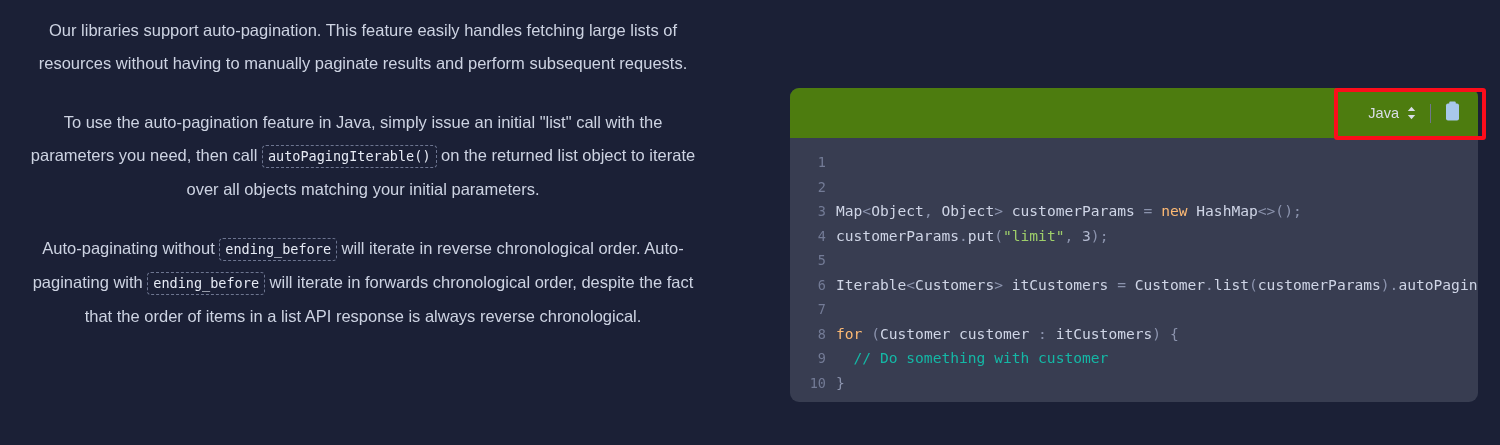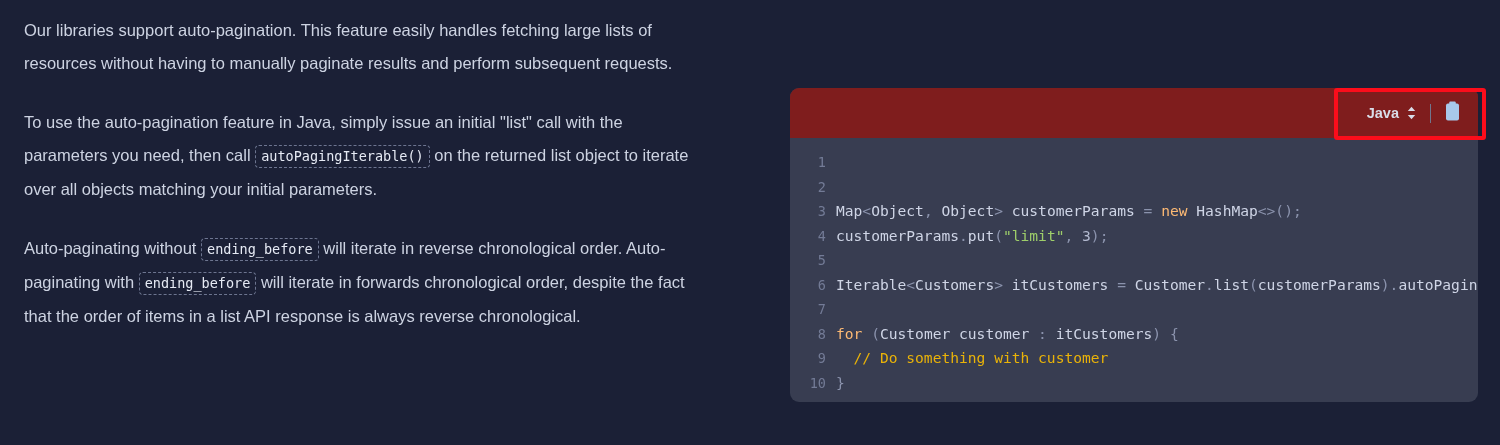--- a/index.html
+++ b/index.html
@@ -39,20 +39,21 @@
     margin: 0 0 28px 0;
     line-height: 1.2;
   }
 
   .para {
     font-size: 16.5px;
     line-height: 33px;
     color: #cdd3e2;
     margin: 0 12px 26px 0;
     font-weight: 400;
+    text-align: center;
   }
   .para:last-child { margin-bottom: 0; }
 
   code.chip {
     font-family: "DejaVu Sans Mono", monospace;
     font-size: 13.5px;
     color: #e6eaf4;
     border: 1px dashed #6d7590;
     border-radius: 4px;
     padding: 2px 5px 3px 5px;
@@ -67,27 +68,26 @@
     top: 88px;
     width: 688px;
     height: 314px;
     background: #383d51;
     border-radius: 9px;
     overflow: hidden;
   }
 
   .code-header {
     height: 50px;
-    background: #7f1d1d;
+    background: #4d7c0f;
     display: flex;
     align-items: center;
     justify-content: flex-end;
     padding-right: 17px;
     box-sizing: border-box;
-    font-weight: bold;
   }
 
   .lang-select {
     display: flex;
     align-items: center;
     gap: 7px;
     cursor: pointer;
     background: transparent;
     border: none;
     padding: 2px 2px;
@@ -146,21 +146,21 @@
   .lc {
     white-space: pre;
     color: #cfd5e6;
   }
 
   
   .t-str  { color: #9ece6a; }
   .t-kw   { color: #fdba74; }
   .t-punc { color: #8b93ad; }
   .t-num  { color: #b3bad0; }
-  .t-cmt  { color: #eab308; }
+  .t-cmt  { color: #14b8a6; }
   .t-id   { color: #cfd5e6; }
 
   
   .annot-box {
     position: absolute;
     left: 1334px;
     top: 88px;
     width: 152px;
     height: 52px;
     border: 4px solid #fc0d1b;

